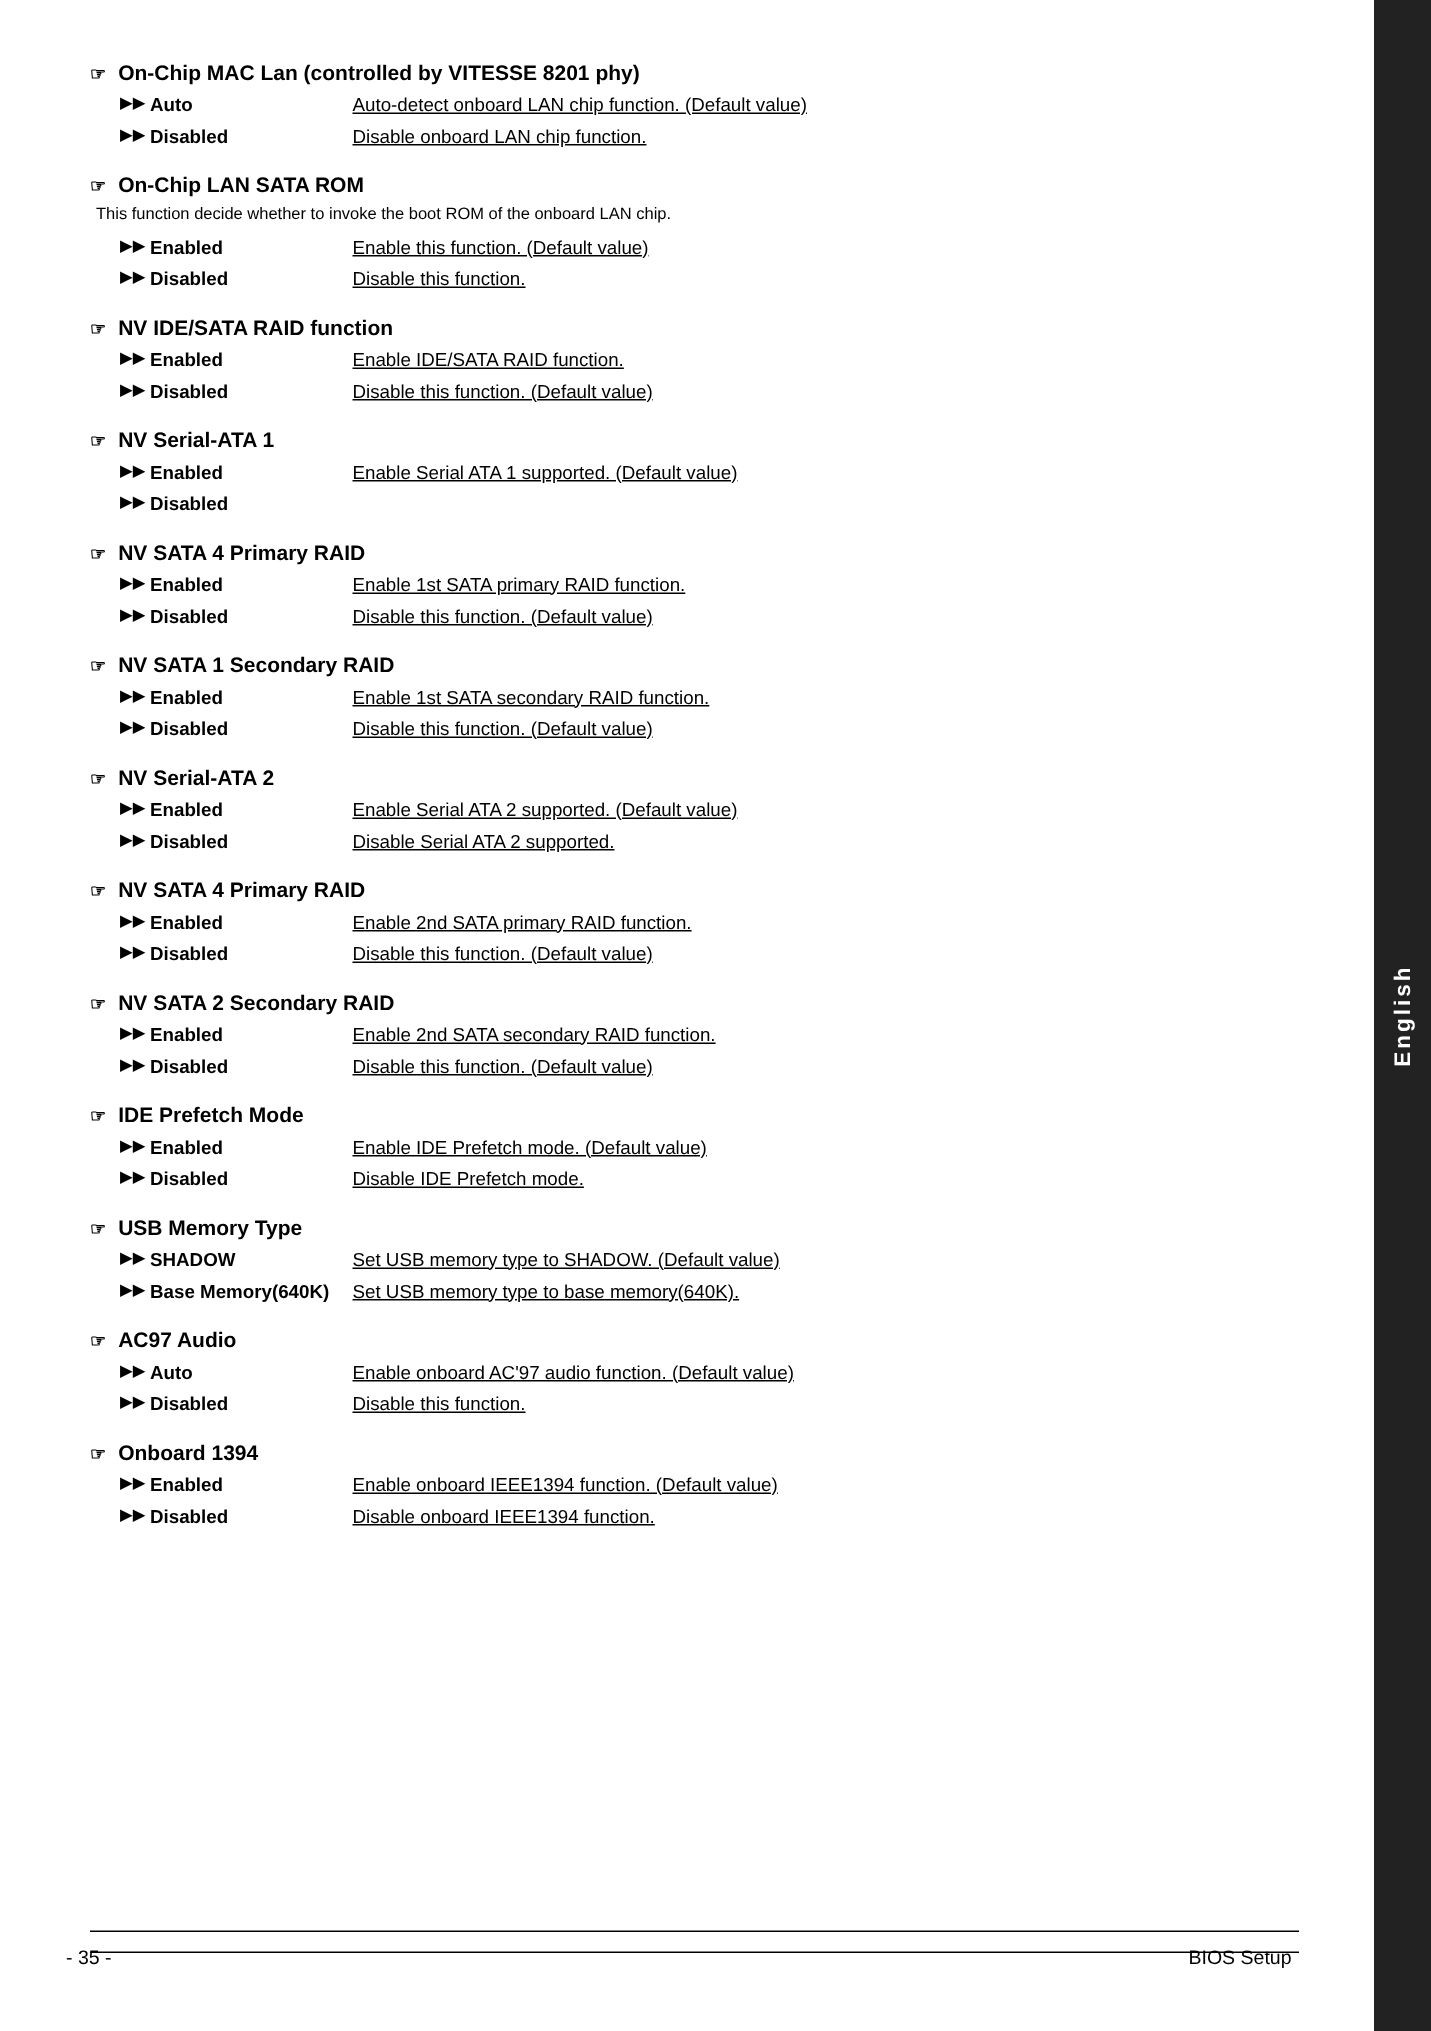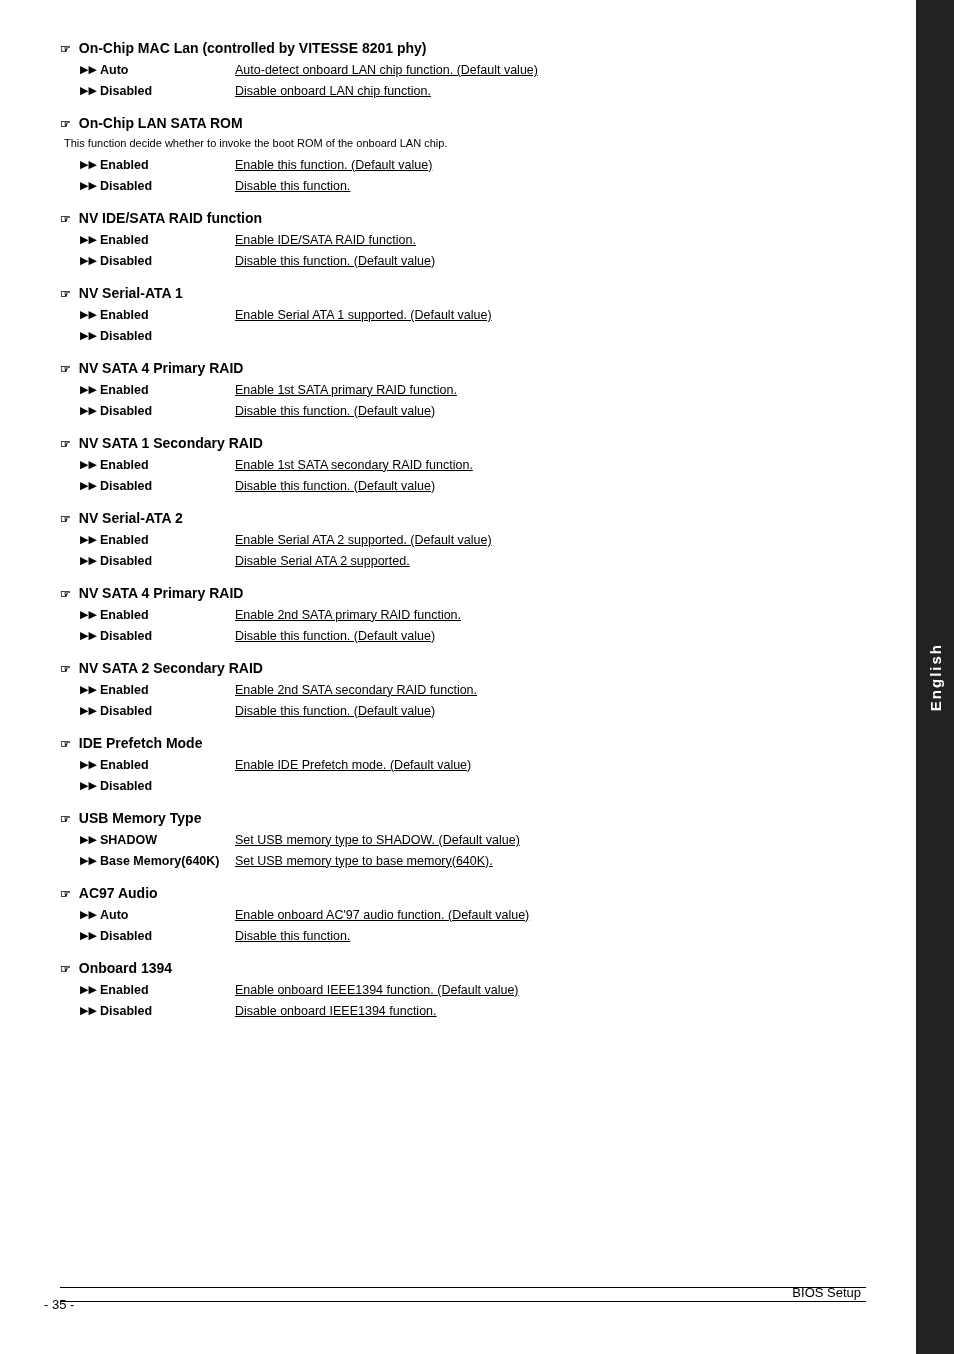--- a/index.html
+++ b/index.html
@@ -264,20 +264,21 @@
             <span>IDE Prefetch Mode</span>
           </div>
           <div class="option-row">
             <span class="option-bullet">▶▶</span>
             <span class="option-name">Enabled</span>
             <span class="option-desc">Enable IDE Prefetch mode. (Default value)</span>
           </div>
           <div class="option-row">
             <span class="option-bullet">▶▶</span>
             <span class="option-name">Disabled</span>
+            <span class="option-desc">Disable IDE Prefetch mode.</span>
           </div>
         </div>
         <div class="section">
           <div class="section-title">
             <span class="arrow-icon">☞</span>
             <span>USB Memory Type</span>
           </div>
           <div class="option-row">
             <span class="option-bullet">▶▶</span>
             <span class="option-name">SHADOW</span>
@@ -322,21 +323,21 @@
           </div>
         </div>
       </div>
 
     <div class="footer-line">
       <span style="flex:1"></span>
     </div>
     <div style="position:absolute; bottom:42px; left:0; right:38px; display:flex; justify-content:flex-start;margin-left:44px;">
       <span>- 35 -</span>
     </div>
-    <div style="position:absolute; bottom:54px; right:55px;">
+    <div style="position:absolute; bottom:42px; right:55px;">
       <span>BIOS Setup</span>
     </div>
     <div style="position:absolute; bottom:52px; left:60px; right:50px; border-top:1px solid #000;"></div>
   </div>
 
   <div class="side-tab">
     <span class="side-tab-label">English</span>
   </div>
 </div>
 

